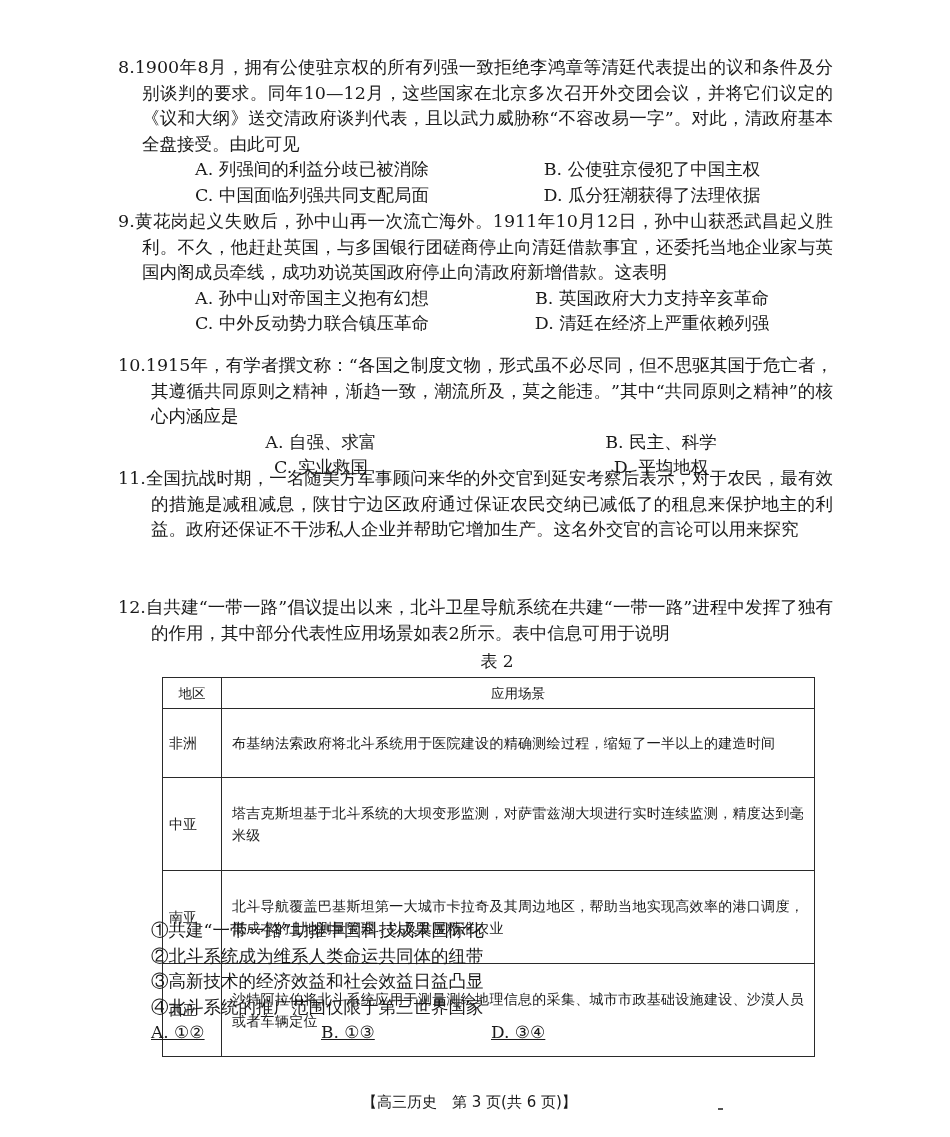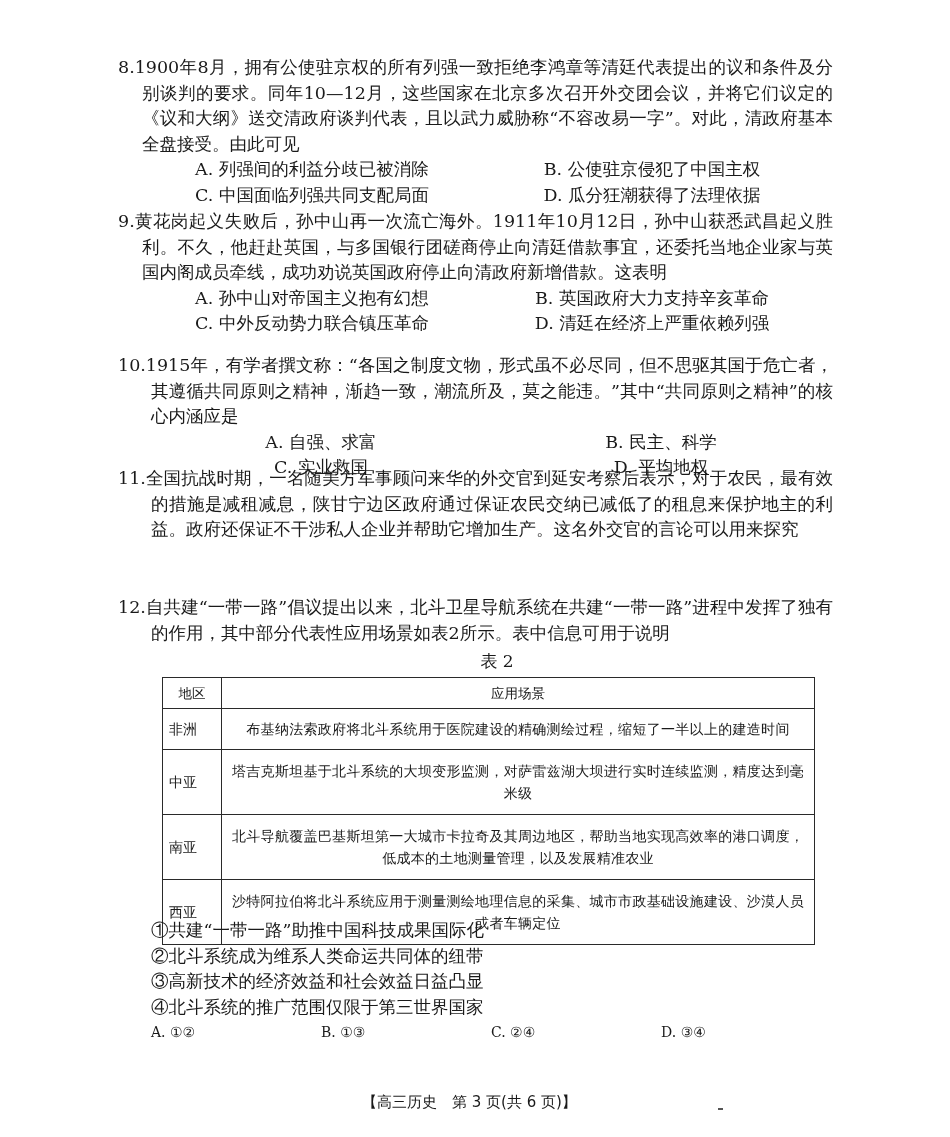--- a/index.html
+++ b/index.html
@@ -18,23 +18,23 @@
   .title2 { position: absolute; left: 0; width: 950px; top: 650px; text-align: center; font-size: 17px; margin-left: 22px; }
   table.t2 {
     position: absolute; left: 162px; top: 677px; width: 653px;
     border-collapse: collapse; font-size: 14px; line-height: 22px;
   }
   table.t2 td, table.t2 th { border: 1.5px solid #2a2a2a; padding: 0 6px; font-weight: normal; }
   table.t2 th { height: 30px; font-size: 13.5px; }
   table.t2 td.region { width: 46px; text-align: left; }
   table.t2 tr.r1 td { height: 30px; }
   table.t2 tr.rn td { height: 54px; }
-  table.t2 td.scene { padding: 5px 10px; letter-spacing: 0.3px; text-align: center; }
+  table.t2 td.scene { padding: 19px 10px; letter-spacing: 0.3px; }
   .stmts { position: absolute; left: 151px; top: 918px; font-size: 17.5px; line-height: 25.6px; }
-  .ans4 { position: absolute; left: 151px; top: 1020px; font-size: 14px; line-height: 25.6px; width: 700px; display: grid; grid-template-columns: 170px 170px 170px 170px; }
+  .ans4 { position: absolute; left: 151px; top: 1020px; font-size: 17px; line-height: 25.6px; width: 700px; display: grid; grid-template-columns: 170px 170px 170px 170px; text-decoration: underline; }
   .footer { position: absolute; top: 1093px; left: 362px; font-size: 15px; font-family: "DejaVu Sans", "Liberation Sans", sans-serif; }
   .mark { position: absolute; top: 1108px; left: 718px; width: 5px; height: 2px; background: #555; }
 </style>
 </head>
 <body>
 
 <div class="page">
 
   <div class="q" style="top:55px;">
     <p class="stem"><span>8.</span><span>1900年8月，拥有公使驻京权的所有列强一致拒绝李鸿章等清廷代表提出的议和条件及分别谈判的要求。同年10—12月，这些国家在北京多次召开外交团会议，并将它们议定的《议和大纲》送交清政府谈判代表，且以武力威胁称“不容改易一字”。对此，清政府基本全盘接受。由此可见</span></p>
@@ -104,19 +104,18 @@
   <div class="stmts">
     <div>①共建“一带一路”助推中国科技成果国际化</div>
     <div>②北斗系统成为维系人类命运共同体的纽带</div>
     <div>③高新技术的经济效益和社会效益日益凸显</div>
     <div>④北斗系统的推广范围仅限于第三世界国家</div>
   </div>
 
   <div class="ans4">
     <span>A. ①②</span>
     <span>B. ①③</span>
-    <span>C. ②④</span>
     <span>D. ③④</span>
   </div>
 
   <div class="footer">【高三历史　第 3 页(共 6 页)】</div>
   <div class="mark"></div>
 </div>
 
 </body></html>

